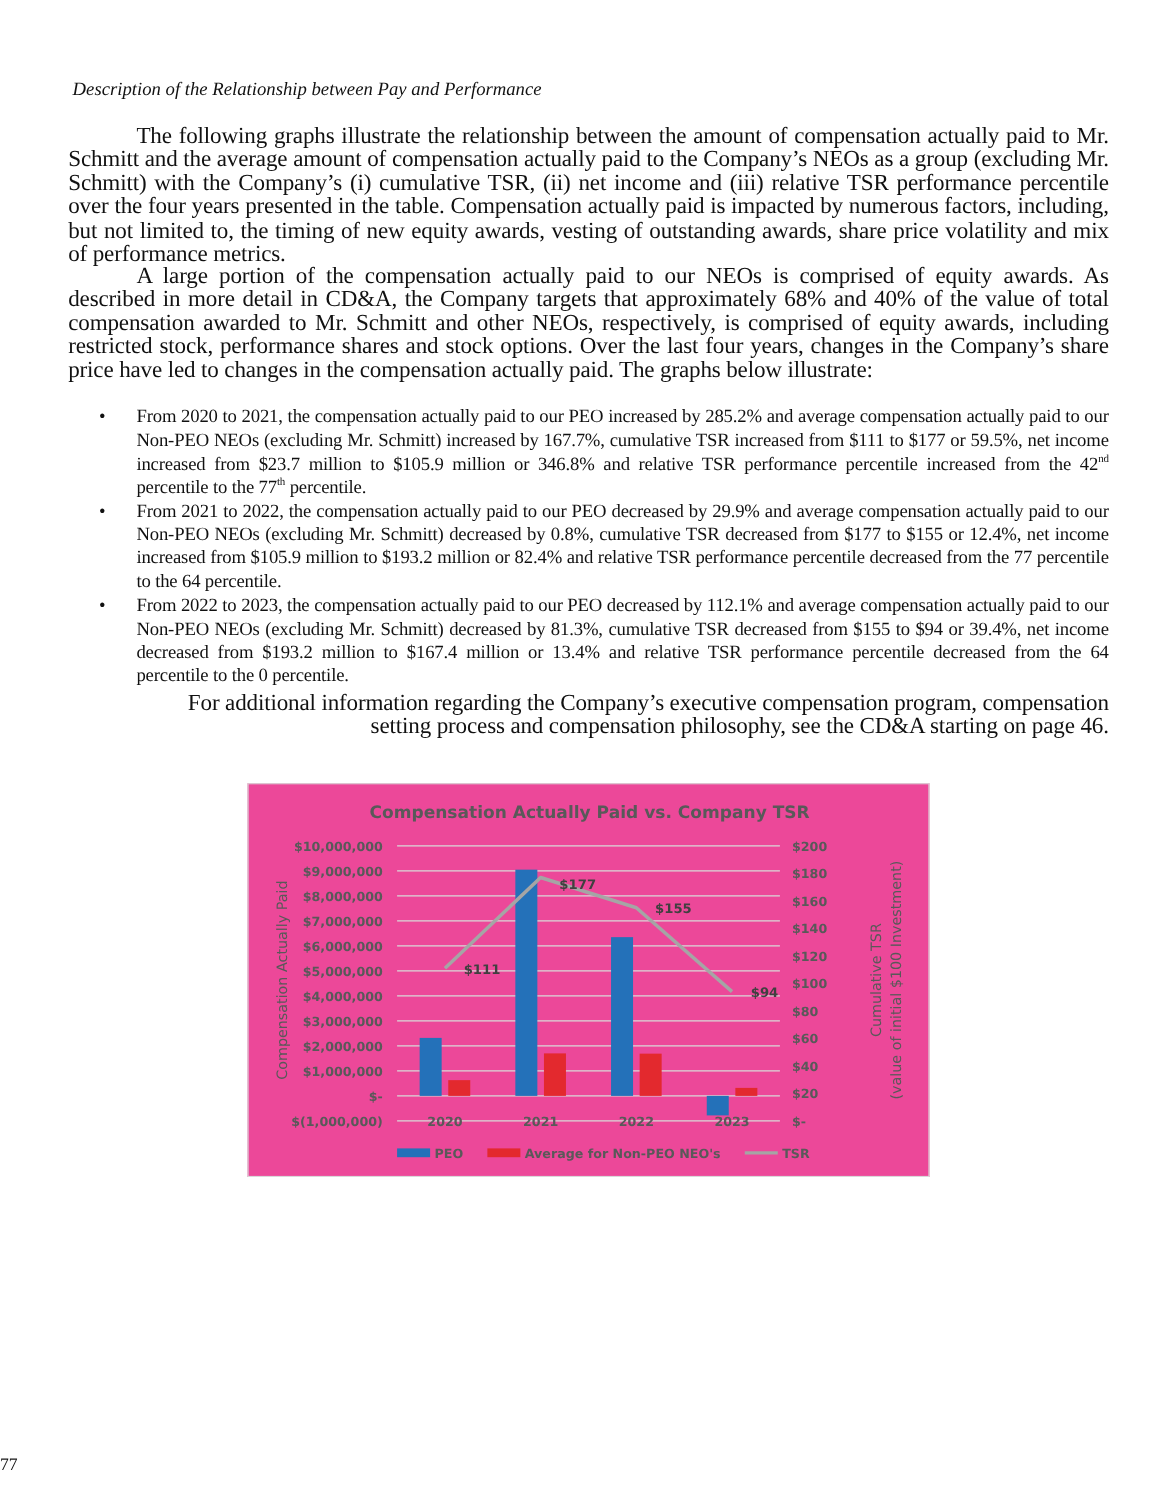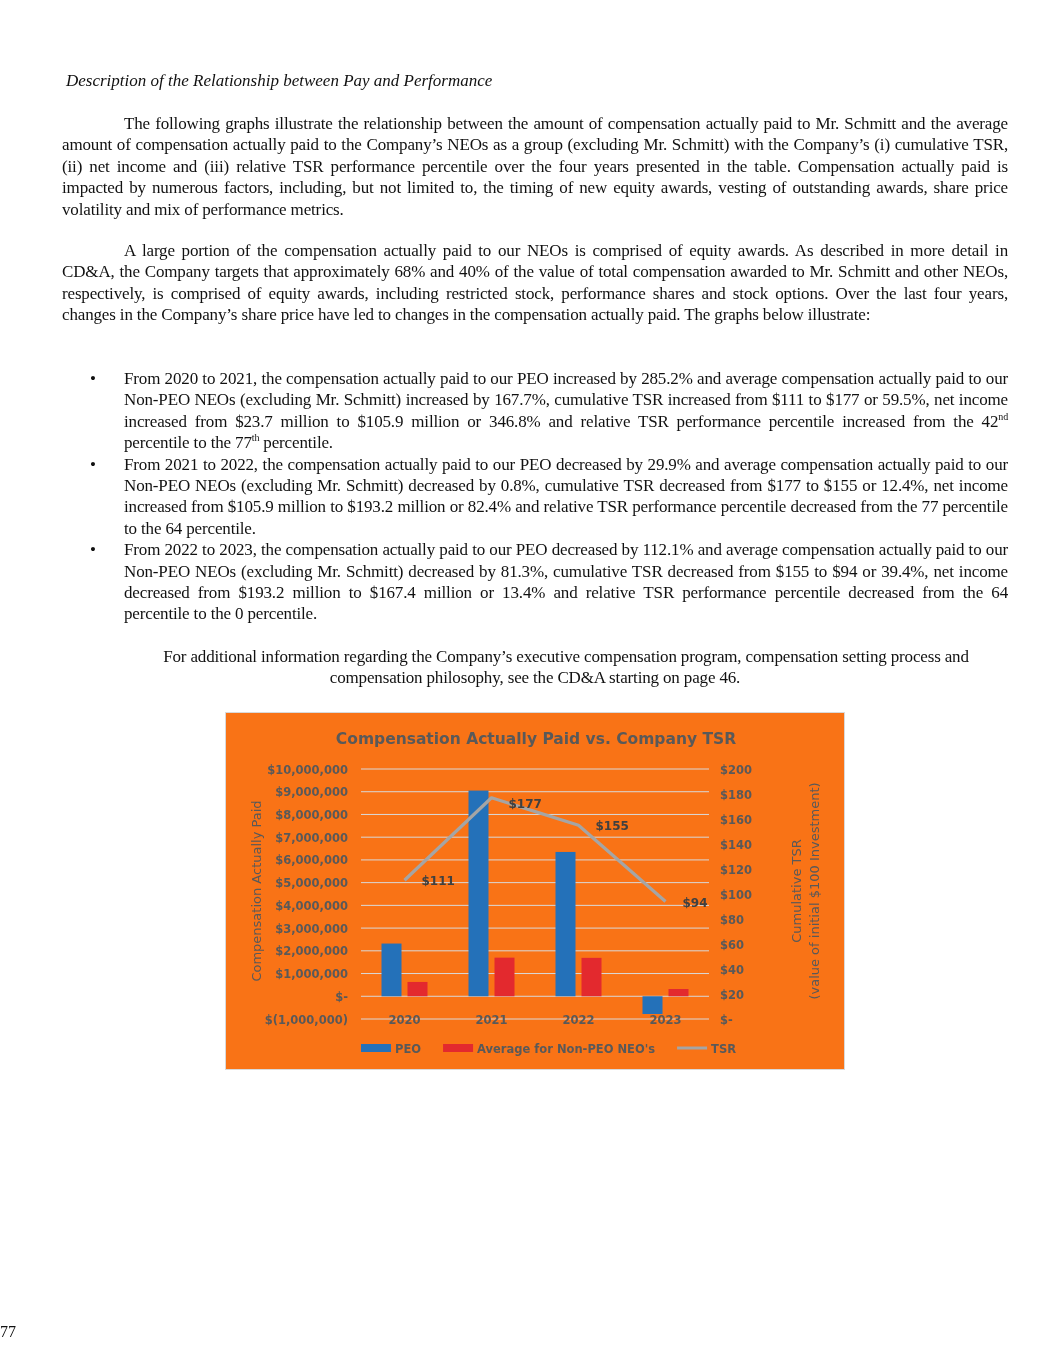--- a/index.html
+++ b/index.html
@@ -1,29 +1,29 @@
 <!DOCTYPE html>
 <html><head>
 <meta charset="utf-8">
 <style>
   html, body { margin: 0; padding: 0; background: #ffffff; }
   body { width: 1055px; height: 1365px; position: relative; overflow: hidden; font-family: "Liberation Serif", serif; color: #111; }
   .page { position: absolute; left: 62px; top: 0; width: 946px; }
   .heading { position: absolute; top: 70px; left: 4px; font-style: italic; font-size: 17px; line-height: 21px; white-space: nowrap; }
-  .para { position: absolute; left: 0; width: 946px; font-size: 17px; line-height: 21.4px; text-align: justify; text-indent: 62px; margin: 0; letter-spacing: -0.15px; }
+  .para { position: absolute; left: 0; width: 946px; font-size: 21px; line-height: 21.4px; text-align: justify; text-indent: 62px; margin: 0; letter-spacing: -0.15px; }
   .p1 { top: 113px; }
   .p2 { top: 240px; }
-  .p3 { top: 646px; text-align: center; }
+  .p3 { top: 628px; text-align: right; }
   ul.bullets { position: absolute; top: 368px; left: 0; width: 946px; margin: 0; padding: 0; list-style: none; }
   ul.bullets li { position: relative; padding-left: 62px; font-size: 17px; line-height: 21.4px; text-align: justify; letter-spacing: -0.15px; }
   ul.bullets li .dot { position: absolute; left: 28px; top: 0; }
   sup { font-size: 10px; line-height: 0; vertical-align: super; }
   .page-num { position: absolute; top: 1323px; left: 0; width: 1055px; text-align: left; font-size: 16px; }
 
-  .chart-box { position: absolute; left: 225px; top: 712px; width: 620px; height: 358px; border: 1px solid #d9d9d9; background: #f97316; box-sizing: border-box; }
+  .chart-box { position: absolute; left: 225px; top: 712px; width: 620px; height: 358px; border: 1px solid #d9d9d9; background: #ec4899; box-sizing: border-box; }
   .chart-box svg { position: absolute; left: 0; top: 0; }
   .chart-box text { font-family: "DejaVu Sans", sans-serif; }
 </style>
 </head>
 <body>
 
 <div class="page">
   <div class="heading">Description of the Relationship between Pay and Performance</div>
   <p class="para p1">The following graphs illustrate the relationship between the amount of compensation actually paid to Mr. Schmitt and the average amount of compensation actually paid to the Company’s NEOs as a group (excluding Mr. Schmitt) with the Company’s (i) cumulative TSR, (ii) net income and (iii) relative TSR performance percentile over the four years presented in the table. Compensation actually paid is impacted by numerous factors, including, but not limited to, the timing of new equity awards, vesting of outstanding awards, share price volatility and mix of performance metrics.</p>
   <p class="para p2">A large portion of the compensation actually paid to our NEOs is comprised of equity awards. As described in more detail in CD&amp;A, the Company targets that approximately 68% and 40% of the value of total compensation awarded to Mr. Schmitt and other NEOs, respectively, is comprised of equity awards, including restricted stock, performance shares and stock options. Over the last four years, changes in the Company’s share price have led to changes in the compensation actually paid. The graphs below illustrate:</p>

